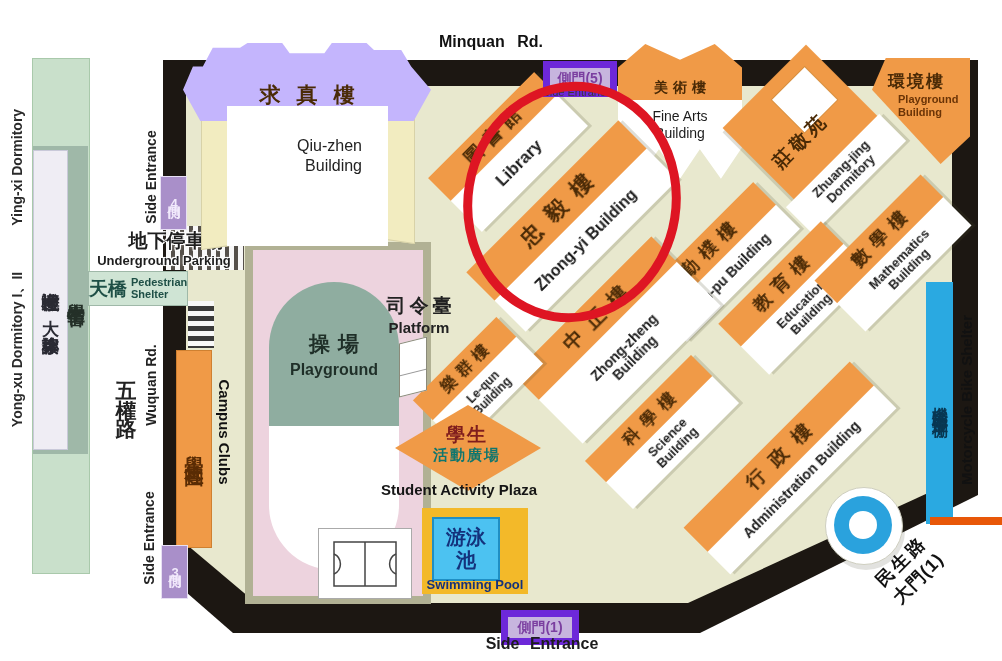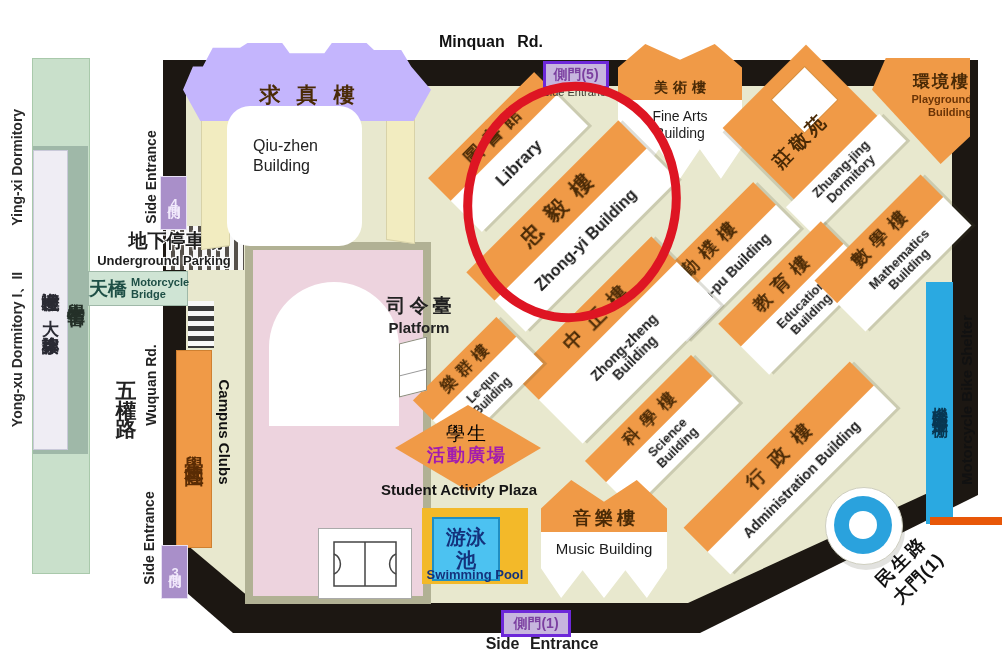--- a/index.html
+++ b/index.html
@@ -9,21 +9,21 @@
   .base-svg{position:absolute;left:0;top:0;}
   
   .dbldg{position:absolute;transform:translate(-50%,-50%) rotate(-45deg);text-align:center;
          filter:drop-shadow(3px 3px 0 rgba(70,70,40,.18));}
   .dbldg .zh{background:#F09A47;color:#4a2a06;font-weight:bold;display:flex;align-items:center;justify-content:center;}
   .dbldg .en{background:#fff;color:#1c1c1c;display:flex;align-items:center;justify-content:center;line-height:1.08;font-weight:bold;}
   .halo{text-shadow:-1px -1px 0 #fff,1px -1px 0 #fff,-1px 1px 0 #fff,1px 1px 0 #fff,0 0 3px #fff;}
   .vzh{writing-mode:vertical-rl;text-orientation:upright;}
   .gate-v{background:#A98FC9;color:#f2eafc;border:1px solid #e8e0f4;font-weight:bold;font-size:13px;
           display:flex;align-items:center;justify-content:center;}
-  .gate-h{background:#C7B5DE;color:#7b3fa0;border:3px solid #6d28d9;font-weight:bold;font-size:14px;
+  .gate-h{background:#C7B5DE;color:#7b3fa0;border:7px solid #6d28d9;font-weight:bold;font-size:14px;
           display:flex;align-items:center;justify-content:center;}
   .roofbox{position:absolute;filter:drop-shadow(2px 3px 0 rgba(70,70,40,.18));}
   .brown{color:#4a2a06;font-weight:bold;}
   .circle{border-radius:50%;position:absolute;}
 </style>
 </head>
 <body>
 
 <div class="stage">
 
@@ -51,57 +51,61 @@
   <span class="ctr" style="left:151px;top:177px;transform:translate(-50%,-50%) rotate(-90deg);font-size:14px;font-weight:bold;color:#222;">Side Entrance</span>
   <span class="ctr" style="left:149px;top:538px;transform:translate(-50%,-50%) rotate(-90deg);font-size:14px;font-weight:bold;color:#222;">Side Entrance</span>
 
   <div class="abs" style="left:188px;top:301px;width:26px;height:47px;background:repeating-linear-gradient(180deg,#f8f8f8 0 5px,#3a3a3a 5px 10px);"></div>
   <div class="abs" style="left:166px;top:226px;width:78px;height:44px;background:repeating-linear-gradient(90deg,#f8f8f8 0 5px,#55504a 5px 9px);"></div>
   <span class="ctr halo" style="left:176px;top:241px;font-size:19px;font-weight:bold;color:#1e1e1e;">地下停車場</span>
   <span class="ctr halo" style="left:164px;top:260px;font-size:13px;font-weight:bold;color:#1e1e1e;">Underground Parking</span>
 
   <div class="abs" style="left:88px;top:271px;width:98px;height:33px;background:#CFE4D4;border:1px solid #9fb8a8;display:flex;align-items:center;justify-content:center;gap:4px;">
     <span style="font-size:19px;font-weight:bold;color:#1e4f46;">天橋</span>
-    <span style="width:56px;font-size:11px;font-weight:bold;color:#1e4f46;line-height:1.05;white-space:normal;">Motorcycle Bridge</span>
+    <span style="width:56px;font-size:11px;font-weight:bold;color:#1e4f46;line-height:1.05;white-space:normal;">Pedestrian Shelter</span>
   </div>
 
   <div class="abs" style="left:176px;top:350px;width:34px;height:196px;background:#F09A47;border:1px solid #cf8030;display:flex;align-items:center;justify-content:center;">
     <span class="vzh" style="font-size:19px;font-weight:bold;color:#5a2c04;letter-spacing:4px;">學生社團</span>
   </div>
   <span class="ctr" style="left:224px;top:432px;transform:translate(-50%,-50%) rotate(90deg);font-size:15px;font-weight:bold;color:#111;">Campus Clubs</span>
 
   <div class="abs" style="left:245px;top:242px;width:186px;height:362px;background:#B1B194;">
     <div class="abs" style="left:8px;top:8px;width:170px;height:346px;background:#EDD3DE;"></div>
     <div class="abs" style="left:24px;top:40px;width:130px;height:288px;border-radius:999px;overflow:hidden;">
+      <div style="height:50%;background:#8FADA0;display:flex;flex-direction:column;align-items:center;justify-content:center;gap:3px;">
+        <span style="font-size:21px;font-weight:bold;color:#1f2f28;letter-spacing:8px;padding-left:8px;">操場</span>
+        <span style="font-size:16px;font-weight:bold;color:#1f2f28;">Playground</span>
+      </div>
       <div style="height:50%;background:#fff;"></div>
     </div>
   </div>
 
   <div class="abs" style="left:183px;top:28px;width:248px;height:208px;">
     <div class="abs" style="left:18px;top:66px;width:27px;height:152px;background:#F2ECC0;border:1px solid #d8d2a8;transform:skewY(-8deg);"></div>
     <div class="abs" style="left:203px;top:66px;width:27px;height:146px;background:#F2ECC0;border:1px solid #d8d2a8;transform:skewY(8deg);"></div>
     <div class="roofbox" style="left:0;top:15px;width:248px;height:78px;background:#c4b5fd;clip-path:polygon(0 60%,4% 30%,8% 30%,12% 6%,23% 6%,26% 0,40% 0,43% 13%,57% 13%,60% 0,74% 0,77% 9%,88% 9%,92% 30%,100% 60%,93% 100%,7% 100%);display:flex;align-items:flex-end;justify-content:center;">
       <span style="font-size:21px;letter-spacing:16px;padding-left:16px;margin-bottom:12px;" class="brown">求真樓</span>
     </div>
-    <div class="abs" style="left:44px;top:78px;width:135px;height:140px;background:#fff;text-align:left;border-radius:23px;">
+    <div class="abs" style="left:44px;top:78px;width:161px;height:140px;background:#fff;text-align:right;">
       <div style="margin-top:30px;font-size:16px;color:#222;line-height:1.25;white-space:normal;padding:0 26px;">Qiu-zhen Building</div>
     </div>
   </div>
 
   <div class="abs" style="left:618px;top:44px;width:124px;">
     <div class="roofbox" style="position:relative;width:124px;height:56px;background:#F09A47;clip-path:polygon(0 42%,22% 0,50% 28%,78% 0,100% 42%,100% 100%,0 100%);display:flex;align-items:flex-end;justify-content:center;">
       <span style="font-size:14px;letter-spacing:5px;padding-left:5px;margin-bottom:3px;" class="brown">美術樓</span>
     </div>
     <div style="position:relative;width:124px;height:82px;background:#fff;clip-path:polygon(0 0,100% 0,100% 58%,83% 96%,66% 60%,50% 96%,33% 60%,16% 96%,0 58%);text-align:center;">
       <div style="padding:8px 16px 0;font-size:14px;color:#1c1c1c;line-height:1.2;white-space:normal;">Fine Arts Building</div>
     </div>
   </div>
 
   <div class="abs" style="left:872px;top:58px;width:98px;height:106px;background:#F09A47;clip-path:polygon(14% 0,100% 0,100% 74%,70% 100%,0 30%);">
-    <div style="padding:12px 0 0 16px;text-align:right;">
+    <div style="padding:12px 0 0 16px;text-align:left;">
       <div style="font-size:17px;letter-spacing:2px;" class="brown">環境樓</div>
       <div style="font-size:11px;font-weight:bold;color:#6b3406;line-height:1.2;white-space:normal;width:74px;margin-left:10px;">Playground Building</div>
     </div>
   </div>
 
   <div class="ctr" style="left:806px;top:128px;transform:translate(-50%,-50%) rotate(45deg);width:118px;height:118px;background:#F09A47;filter:drop-shadow(3px 3px 0 rgba(70,70,40,.18));">
     <div class="abs" style="left:14px;top:16px;width:46px;height:46px;background:#fff;border:1px solid #d89040;"></div>
   </div>
   <span class="ctr" style="left: 801px; top: 141px; transform: translate(-50%, -50%) rotate(-45deg); font-size: 19px; letter-spacing: 4px; color: rgb(74, 42, 6); font-weight: bold;" class2="brown">莊敬苑</span>
   <div class="dbldg" style="left:846px;top:174px;width:132px;">
@@ -146,43 +150,35 @@
   <div class="dbldg" style="left:662px;top:432px;width:150px;">
     <div class="zh" style="height:30px;font-size:17px;letter-spacing:8px;padding-left:8px;">科學樓</div>
     <div class="en" style="height:38px;font-size:13px;white-space:normal;padding:0 28px;">Science Building</div>
   </div>
 
   <div class="dbldg" style="left:790px;top:468px;width:235px;">
     <div class="zh" style="height:34px;font-size:19px;letter-spacing:13px;padding-left:13px;">行政樓</div>
     <div class="en" style="height:32px;font-size:14px;">Administration Building</div>
   </div>
 
-  <div class="abs" style="left:541px;top:480px;width:126px;">
-    <div class="roofbox" style="position:relative;width:126px;height:52px;background:#F09A47;clip-path:polygon(0 55%,24% 0,50% 42%,76% 0,100% 55%,100% 100%,0 100%);display:flex;align-items:flex-end;justify-content:center;">
-      <span style="font-size:18px;letter-spacing:4px;padding-left:4px;margin-bottom:2px;" class="brown">音樂樓</span>
-    </div>
-    <div style="position:relative;width:126px;height:66px;background:#fff;clip-path:polygon(0 0,100% 0,100% 55%,84% 100%,67% 58%,50% 100%,33% 58%,16% 100%,0 55%);text-align:center;">
-      <div style="padding-top:8px;font-size:15px;color:#1c1c1c;">Music Building</div>
-    </div>
-  </div>
 
   <span class="ctr" style="left:419px;top:306px;font-size:19px;font-weight:bold;color:#222;letter-spacing:4px;padding-left:4px;">司令臺</span>
   <span class="ctr" style="left:419px;top:327px;font-size:15px;font-weight:bold;color:#222;">Platform</span>
   <div class="abs" style="left:399px;top:340px;width:26px;height:52px;background:#fff;border:1px solid #8a8a7a;transform:skewY(-14deg);">
     <div style="position:absolute;left:0;top:60%;width:100%;height:0;border-top:1px solid #999;"></div>
   </div>
 
   <div class="abs" style="left:395px;top:405px;width:146px;height:86px;background:#F09A47;clip-path:polygon(50% 0,100% 50%,50% 100%,0 50%);filter:drop-shadow(2px 3px 0 rgba(70,70,40,.18));"></div>
   <div class="ctr" style="left:467px;top:444px;text-align:center;line-height:1.15;">
-    <div style="font-size:19px;font-weight:normal;color:#000000;letter-spacing:2px;">學生</div>
-    <div style="font-size:18px;font-weight:bold;color:#a21caf;letter-spacing:2px;">活動廣場</div>
+    <div style="font-size:19px;font-weight:bold;color:#7f1d1d;letter-spacing:2px;">學生</div>
+    <div style="font-size:15px;font-weight:bold;color:#0f766e;letter-spacing:2px;">活動廣場</div>
   </div>
   <span class="ctr" style="left:459px;top:489px;font-size:15px;font-weight:bold;color:#151515;">Student Activity Plaza</span>
 
-  <div class="abs" style="left:422px;top:508px;width:106px;height:76px;background:#F3B929;">
+  <div class="abs" style="left:422px;top:508px;width:106px;height:86px;background:#F3B929;">
     <div class="abs" style="left:10px;top:9px;width:64px;height:60px;background:#4CC2F1;border:2px solid #1f8fc4;display:flex;align-items:center;justify-content:center;">
       <span style="width:2.2em;font-size:20px;font-weight:bold;color:#14327c;line-height:1.15;white-space:normal;text-align:center;word-break:break-all;">游泳池</span>
     </div>
     <div class="abs" style="left:0;bottom:2px;width:100%;text-align:center;font-size:13px;font-weight:bold;color:#14327c;">Swimming Pool</div>
   </div>
 
   <div class="abs" style="left:318px;top:528px;width:92px;height:69px;background:#fff;border:1px solid #aaa;display:flex;align-items:center;justify-content:center;">
     <svg width="64" height="46">
       <rect x="1" y="1" width="62" height="44" fill="none" stroke="#444" stroke-width="1.5"></rect>
       <line x1="32" y1="1" x2="32" y2="45" stroke="#444" stroke-width="1.5"></line>

